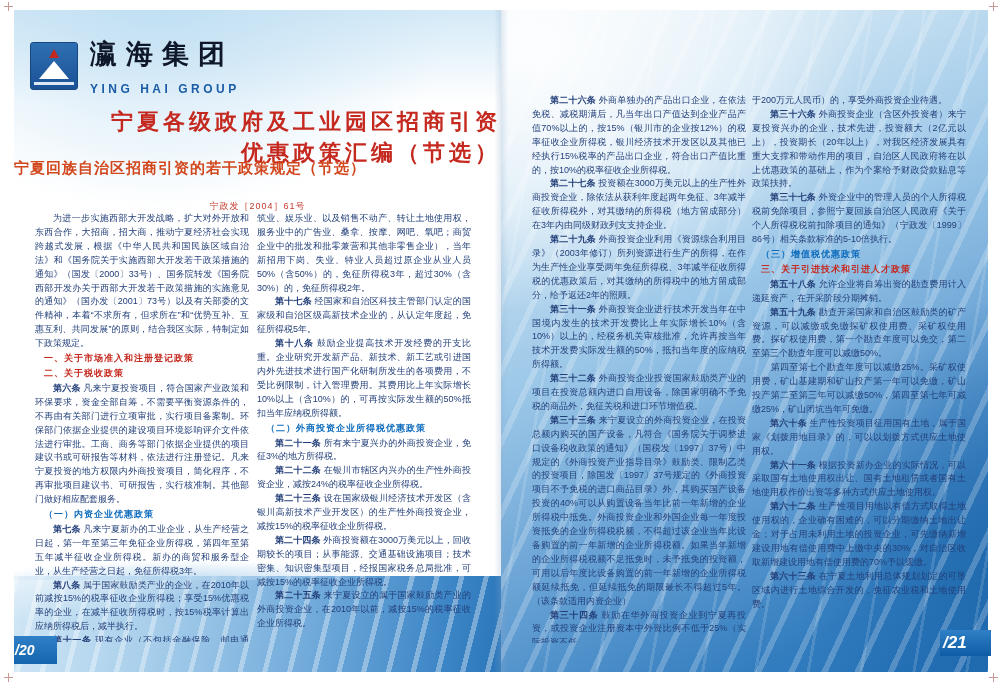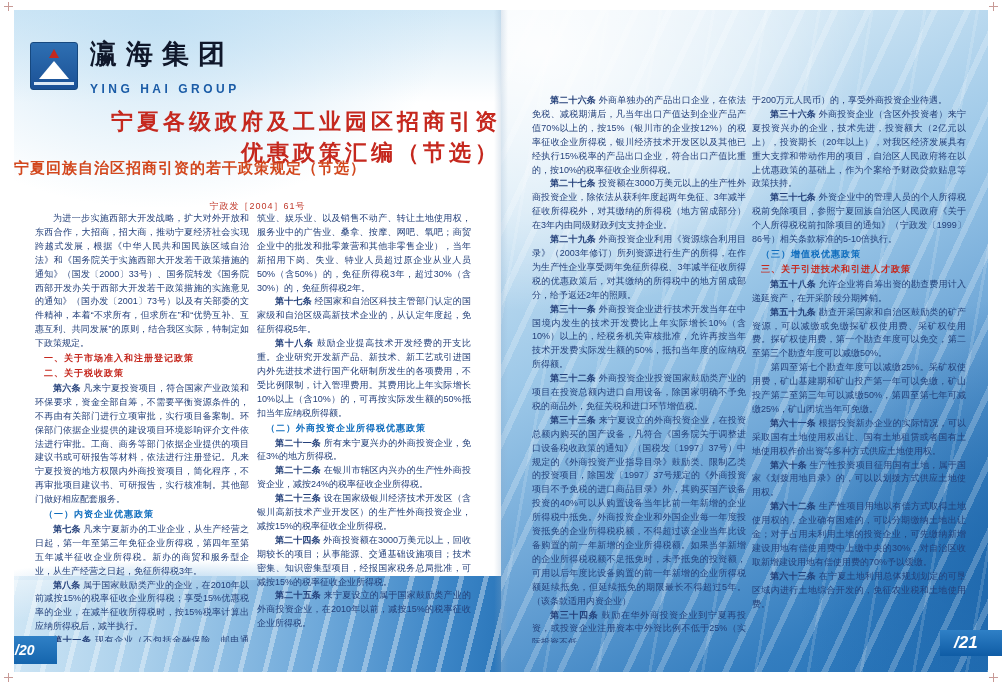--- a/index.html
+++ b/index.html
@@ -81,21 +81,21 @@
   .blk.pc{text-indent:0;}
   .blk.h1{color:#c5281e;font-weight:bold;text-indent:1em;letter-spacing:1px;margin:1px 0;}
   .blk.h2{color:#0e6cbd;font-weight:bold;text-indent:1em;letter-spacing:1px;margin:1px 0;}
   .blk b{font-weight:bold;}
 
   
   .pagenum{position:absolute;color:#ffffff;font-weight:bold;font-style:italic;
     display:flex;align-items:center;}
   .pagenum-left{left:0;top:626px;width:42px;height:28px;font-size:14px;padding-left:1px;
     background:linear-gradient(180deg,#2f80c6,#1565ad);}
-  .pagenum-right{left:926px;top:620px;width:48px;height:26px;font-size:17px;padding-left:14px;
+  .pagenum-right{left:926px;top:620px;width:48px;height:26px;font-size:17px;padding-left:3px;
     background:linear-gradient(180deg,#2f80c6,#0f5ca5);}
 </style>
 </head>
 <body>
 
 <div class="crop-mark" style="left:4px;top:2px;">
     <span class="h"></span>
     <span class="v"></span>
   </div>
 <div class="crop-mark" style="left:989px;top:2px;">
@@ -171,22 +171,22 @@
     </div>
   <div class="col col-r2">
       <div class="blk pc">于200万元人民币）的，享受外商投资企业待遇。</div>
       <div class="blk p"><b>第三十六条 </b>外商投资企业（含区外投资者）来宁夏投资兴办的企业，技术先进，投资额大（2亿元以上），投资期长（20年以上），对我区经济发展具有重大支撑和带动作用的项目，自治区人民政府将在以上优惠政策的基础上，作为个案给予财政贷款贴息等政策扶持。</div>
       <div class="blk p"><b>第三十七条 </b>外资企业中的管理人员的个人所得税税前免除项目，参照宁夏回族自治区人民政府《关于个人所得税税前扣除项目的通知》（宁政发〔1999〕86号）相关条款标准的5-10倍执行。</div>
       <div class="blk h2">（三）增值税优惠政策</div>
       <div class="blk h1">三、关于引进技术和引进人才政策</div>
       <div class="blk p"><b>第五十八条 </b>允许企业将自筹出资的勘查费用计入递延资产，在开采阶段分期摊销。</div>
       <div class="blk p"><b>第五十九条 </b>勘查开采国家和自治区鼓励类的矿产资源，可以减缴或免缴探矿权使用费、采矿权使用费。探矿权使用费，第一个勘查年度可以免交，第二至第三个勘查年度可以减缴50%。</div>
       <div class="blk pc">　　第四至第七个勘查年度可以减缴25%。采矿权使用费，矿山基建期和矿山投产第一年可以免缴，矿山投产第二至第三年可以减缴50%，第四至第七年可减缴25%，矿山闭坑当年可免缴。</div>
+      <div class="blk p"><b>第六十条 </b>生产性投资项目征用国有土地，属于国家《划拨用地目录》的，可以以划拨方式供应土地使用权。</div>
       <div class="blk p"><b>第六十一条 </b>根据投资新办企业的实际情况，可以采取国有土地使用权出让、国有土地租赁或者国有土地使用权作价出资等多种方式供应土地使用权。</div>
-      <div class="blk p"><b>第六十条 </b>生产性投资项目征用国有土地，属于国家《划拨用地目录》的，可以以划拨方式供应土地使用权。</div>
       <div class="blk p"><b>第六十二条 </b>生产性项目用地以有偿方式取得土地使用权的，企业确有困难的，可以分期缴纳土地出让金；对于占用未利用土地的投资企业，可先缴纳新增建设用地有偿使用费中上缴中央的30%，对自治区收取新增建设用地有偿使用费的70%予以缓缴。</div>
       <div class="blk p"><b>第六十三条 </b>在宁夏土地利用总体规划划定的可垦区域内进行土地综合开发的，免征农业税和土地使用费。</div>
     </div>
 
   <div class="pagenum pagenum-left">/20</div>
   <div class="pagenum pagenum-right">/21</div>
 
 </div>
 
 </body></html>

